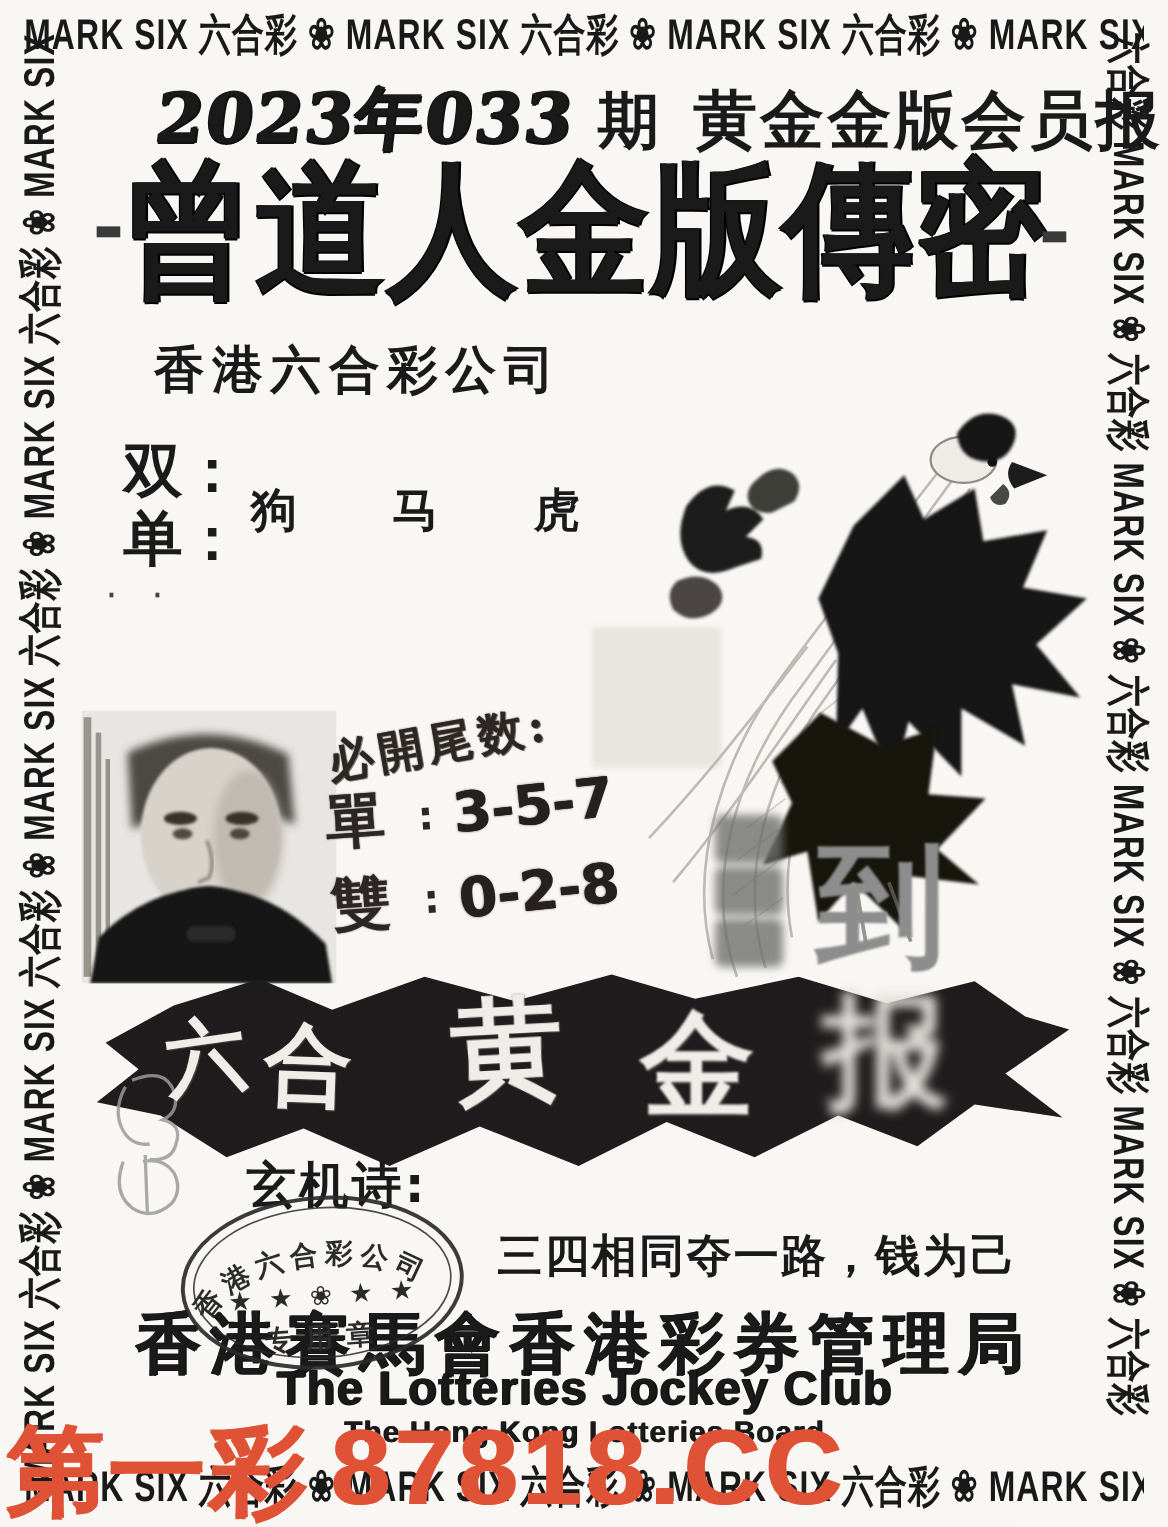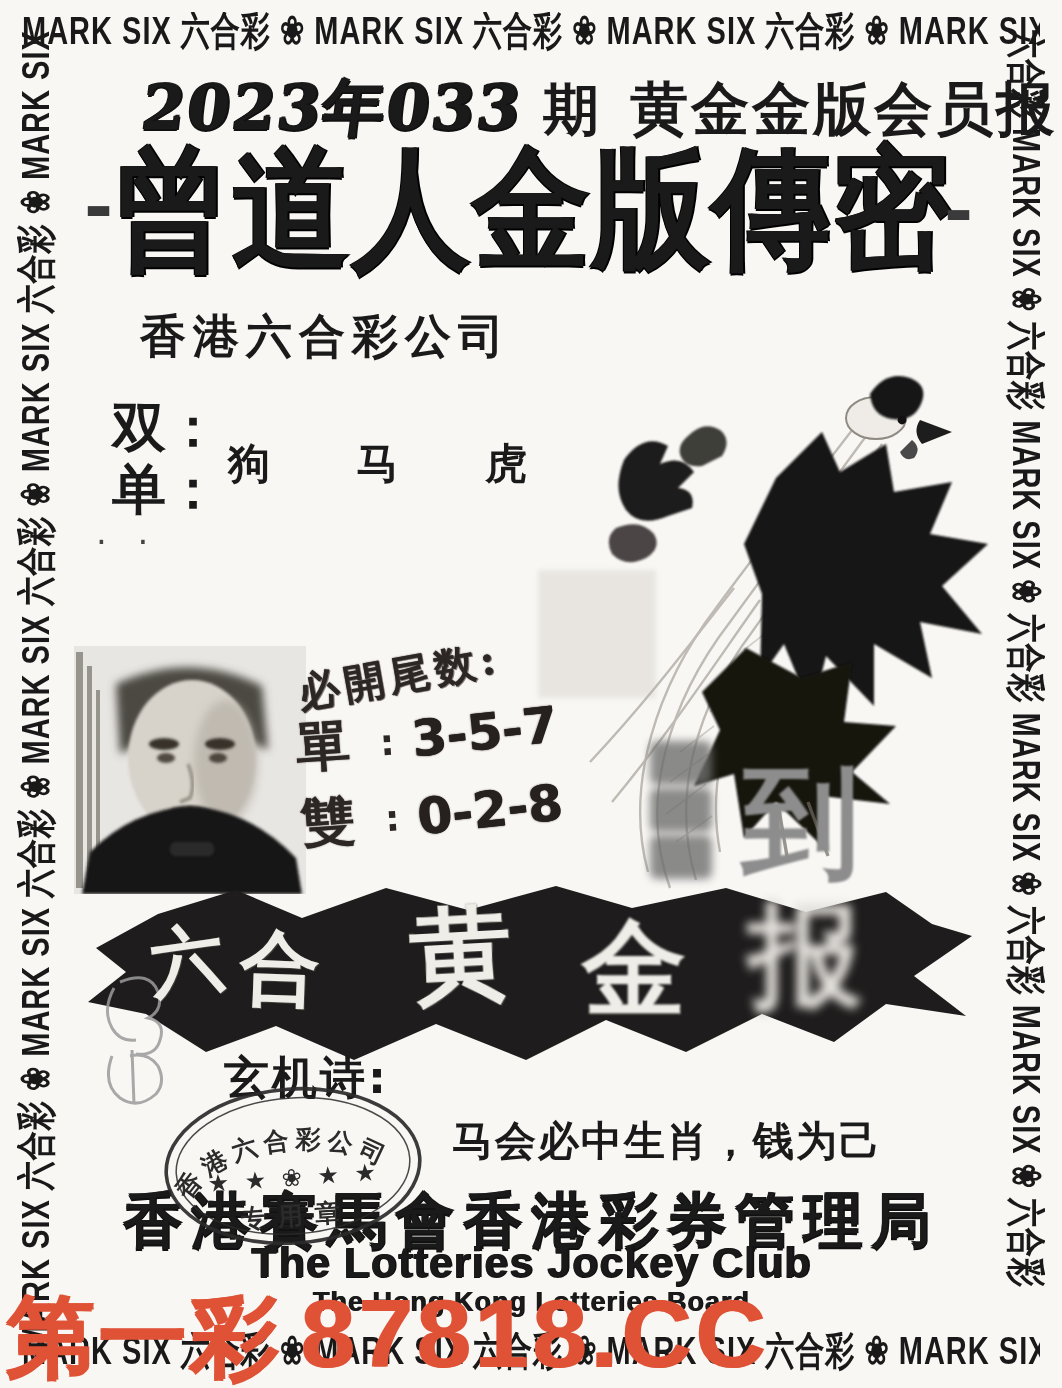--- a/index.html
+++ b/index.html
@@ -254,21 +254,21 @@
   <svg class="abs signature" width="82" height="142" viewBox="0 0 82 142">
     <g stroke="#9b9b9b" stroke-width="3" fill="none" opacity="0.85">
       <path d="M28,10 q30,-12 38,10 q6,18 -10,26 q18,4 12,22 q-4,16 -24,14"></path>
       <path d="M22,16 q-12,22 -2,40 q8,14 24,12"></path>
       <path d="M20,84 q-10,28 8,42 q18,12 36,-4 q10,-12 2,-28 q-10,-14 -28,-10"></path>
       <path d="M40,78 l2,54"></path>
     </g>
   </svg>
 
   <div class="abs poem-label">玄机诗:</div>
-  <div class="abs poem-line poem-2">马会必中生肖，钱为己</div>
+  <div class="abs poem-line poem-2">三四相同夺一路，钱为己</div>
 
   <svg class="abs stamp" width="282" height="176" viewBox="0 0 282 176">
     <g transform="rotate(-4 141 88)">
       <ellipse cx="141" cy="88" rx="127" ry="77" fill="none" stroke="#2a2a2a" stroke-width="3.6" opacity="0.92"></ellipse>
       <ellipse cx="141" cy="88" rx="117" ry="68" fill="none" stroke="#2a2a2a" stroke-width="1.5" opacity="0.85"></ellipse>
       <path id="stampArc" d="M34,120 A 110 62 0 0 1 248,116" fill="none"></path>
       <text font-size="25" letter-spacing="6" fill="#2b2b2b" font-weight="bold">
         <textPath href="#stampArc" startOffset="4">香港六合彩公司</textPath>
       </text>
       <text x="141" y="108" text-anchor="middle" font-size="24" fill="#2b2b2b" letter-spacing="4">★ ★ ❀ ★ ★</text>

